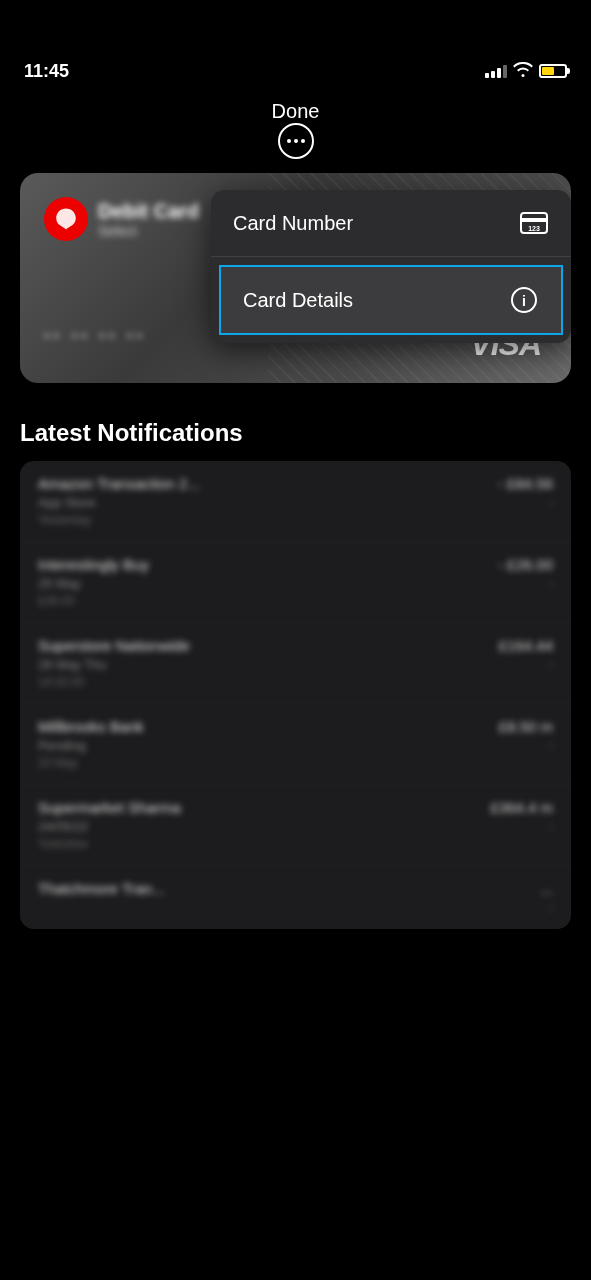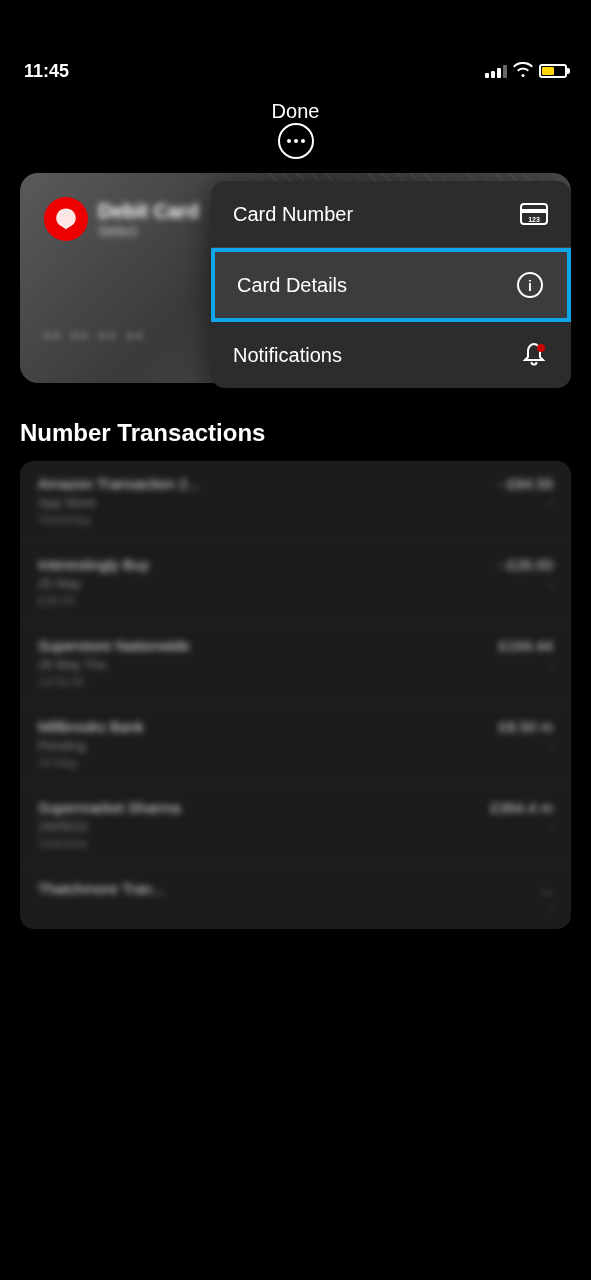--- a/index.html
+++ b/index.html
@@ -210,21 +210,21 @@
       font-size: 32px;
       font-weight: 900;
       font-style: italic;
       color: #fff;
       letter-spacing: -1px;
     }
 
     
     .dropdown-menu {
       position: absolute;
-      top: 8px;
+      top: 17px;
       right: 0;
       width: 360px;
       background: #2c2c2e;
       border-radius: 14px;
       overflow: hidden;
       z-index: 100;
       box-shadow: 0 8px 30px rgba(0,0,0,0.6);
     }
 
     .menu-item {
@@ -233,22 +233,22 @@
       align-items: center;
       padding: 18px 22px;
       cursor: pointer;
       position: relative;
     }
     .menu-item:not(:last-child) {
       border-bottom: 1px solid rgba(255,255,255,0.1);
     }
     .menu-item.highlighted {
       background: rgba(255,255,255,0.08);
-      border: 4px solid #0ea5e9;
-      margin: 0;
+      border: 2px solid #0ea5e9;
+      margin: 8px;
     }
 
     .menu-item-label {
       font-size: 20px;
       color: #fff;
       font-weight: 400;
     }
     .menu-item-icon {
       width: 30px;
       height: 30px;
@@ -437,36 +437,26 @@
     <div class="menu-item highlighted">
       <span class="menu-item-label">Card Details</span>
       <div class="menu-item-icon">
         <svg width="26" height="26" viewBox="0 0 26 26" fill="none">
           <circle cx="13" cy="13" r="12" stroke="white" stroke-width="2"></circle>
           <text x="13" y="19" font-size="14" fill="white" text-anchor="middle" font-family="Arial" font-weight="bold">i</text>
         </svg>
       </div>
     </div>
 
-    <div class="menu-item">
-      <span class="menu-item-label">Notifications</span>
-      <div class="menu-item-icon">
-        <svg width="24" height="26" viewBox="0 0 24 26" fill="none">
-          <path d="M12 2 C9 2 6 5 6 9 L6 15 L3 18 L21 18 L18 15 L18 9 C18 5 15 2 12 2Z" stroke="white" stroke-width="2" fill="none"></path>
-          <path d="M9.5 20 C9.5 21.4 10.6 22.5 12 22.5 C13.4 22.5 14.5 21.4 14.5 20" stroke="white" stroke-width="2" fill="none"></path>
-          <circle cx="19" cy="6" r="4" fill="#cc0000"></circle>
-        </svg>
-      </div>
-    </div>
 
   </div>
 </div>
 
 <div class="transactions-section">
-  <h2 class="section-title">Number Transactions</h2>
+  <h2 class="section-title">Latest Notifications</h2>
 
   <div class="transactions-list">
 
     <div class="transaction-item blurred">
       <div class="transaction-left">
         <span class="transaction-name">Amazon Transaction 2...</span>
         <span class="transaction-sub">App Store</span>
         <span class="transaction-sub2">Yesterday</span>
       </div>
       <div class="transaction-right">

